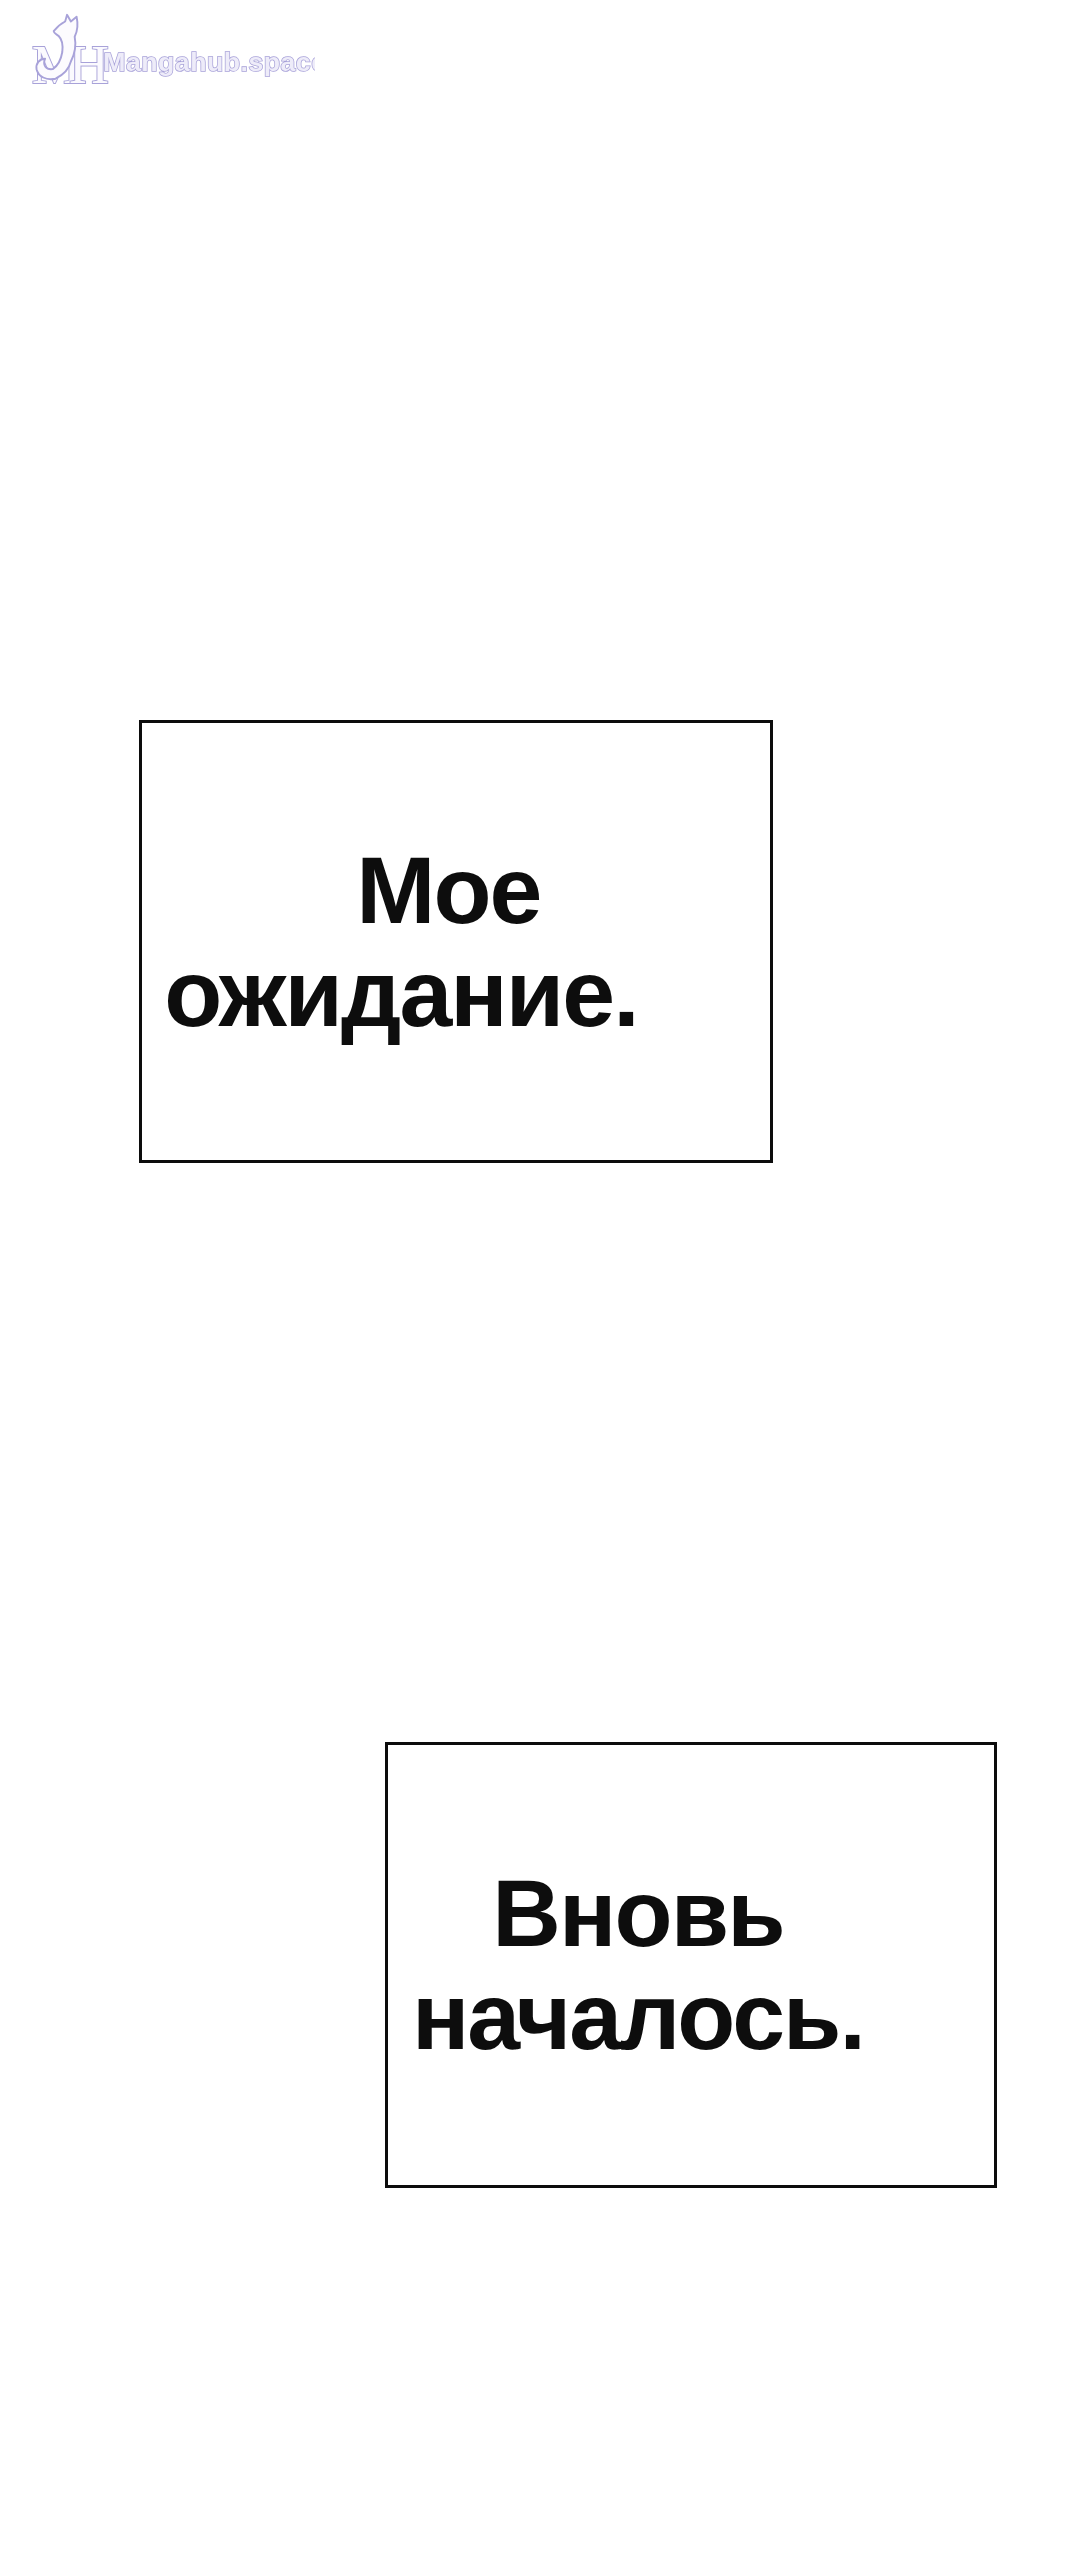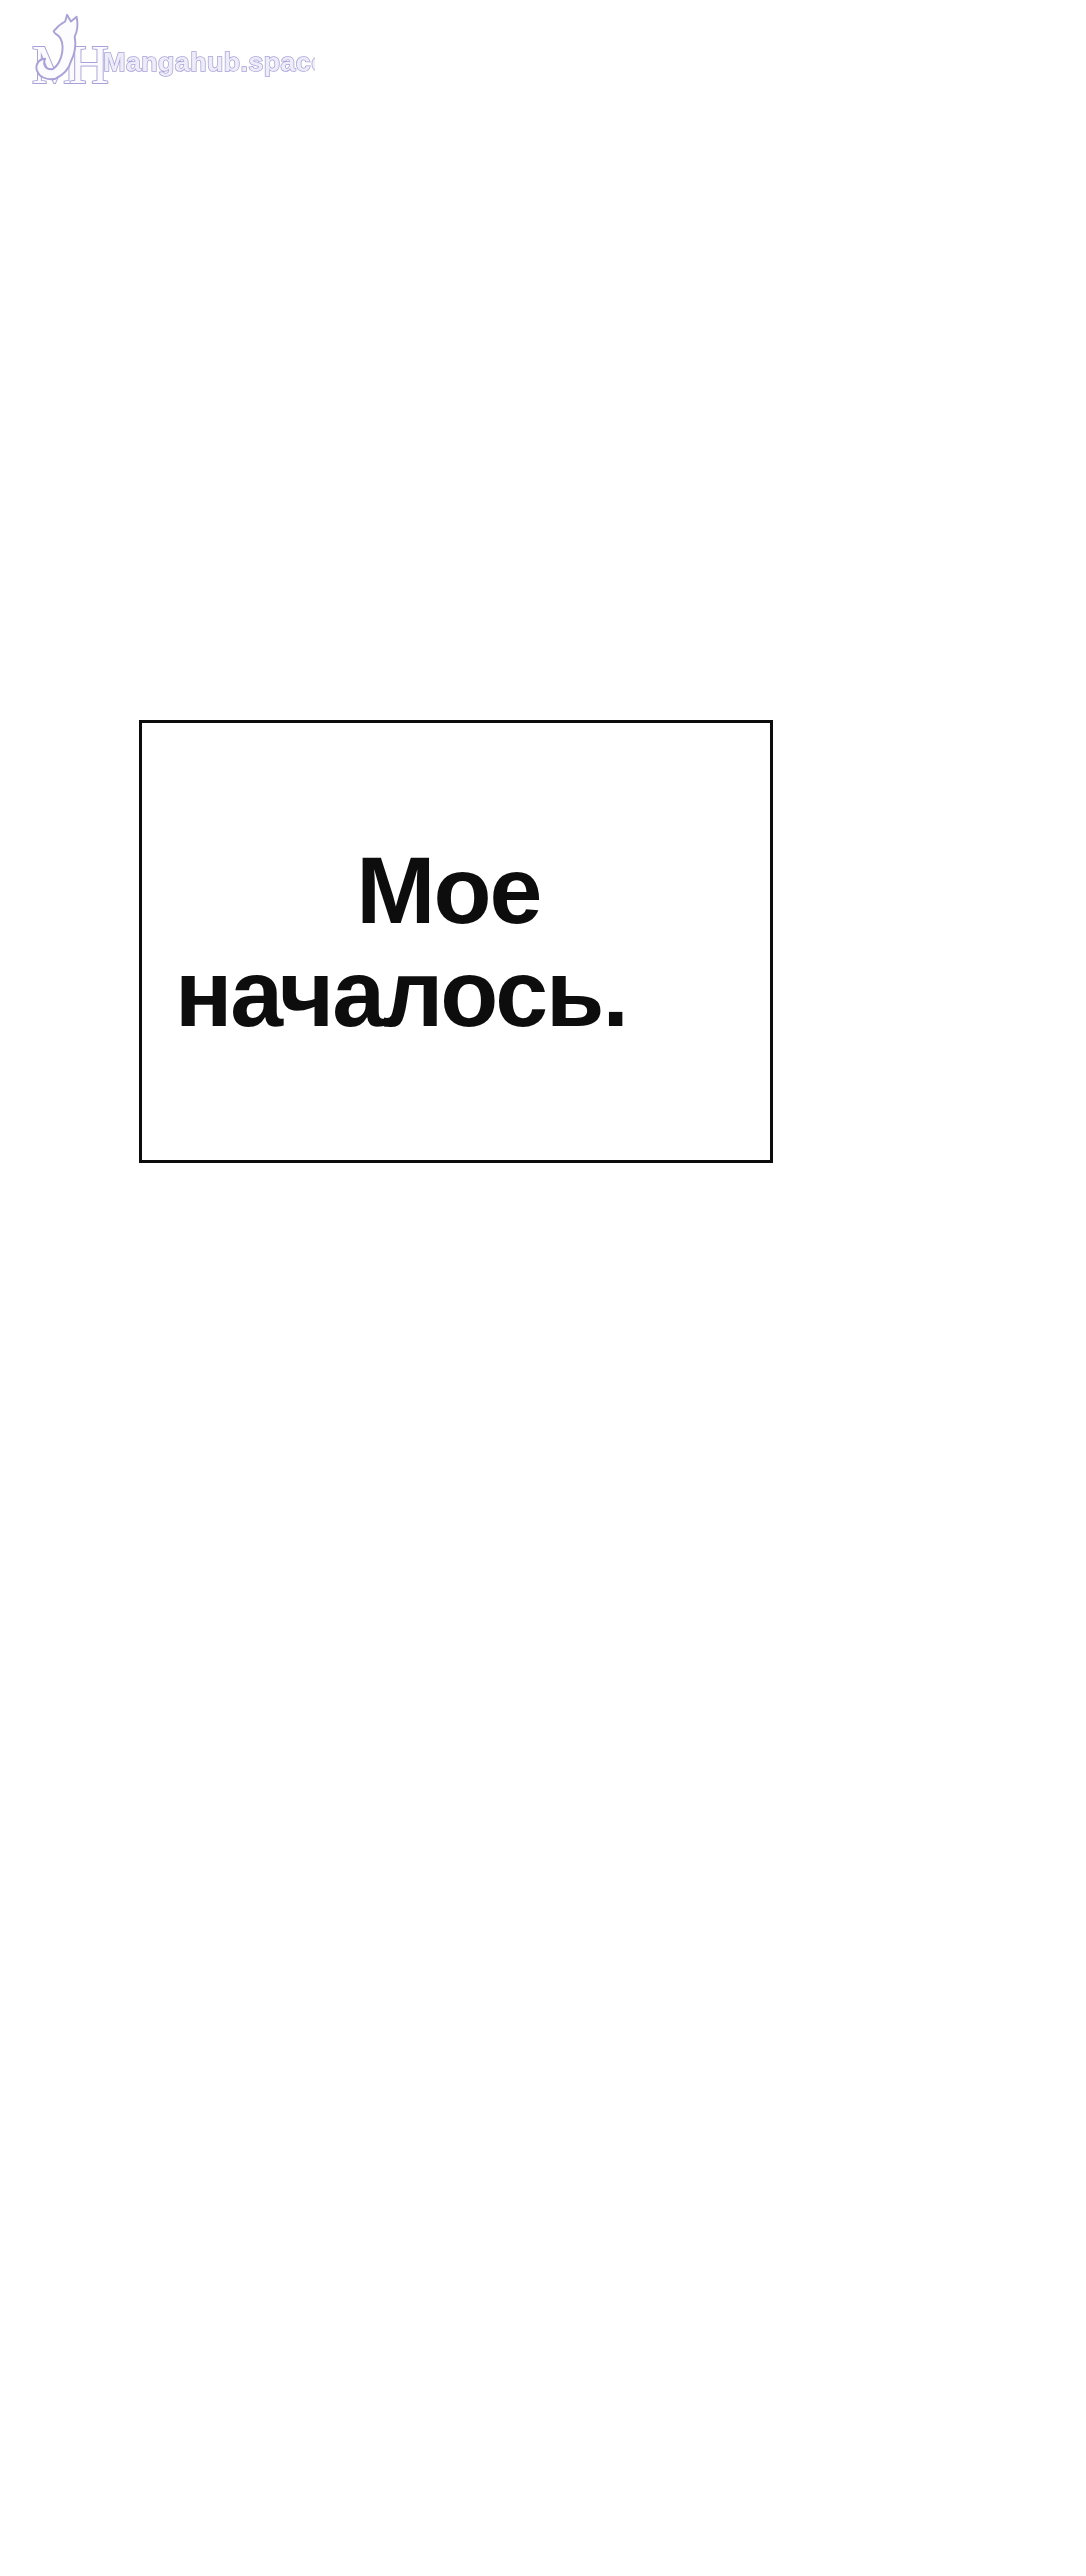--- a/index.html
+++ b/index.html
@@ -109,19 +109,25 @@
                C 33 58, 36 50, 37 44
                C 38 36, 36 30, 33 27
                C 30 25, 28 24, 28 22 Z"></path>
       <text class="site-name" x="80" y="64">Mangahub.space</text>
     </svg>
   </div>
 
   <div class="panel panel-1">
     <div class="ptext">
       <div class="line-1">Мое</div>
+      <div class="line-2">ожидание.</div>
+    </div>
+  </div>
+
+  <div class="panel panel-2">
+    <div class="ptext">
+      <div class="line-1">Вновь</div>
       <div class="line-2">началось.</div>
     </div>
   </div>
-
 
 </div>
 
 
 </body></html>

